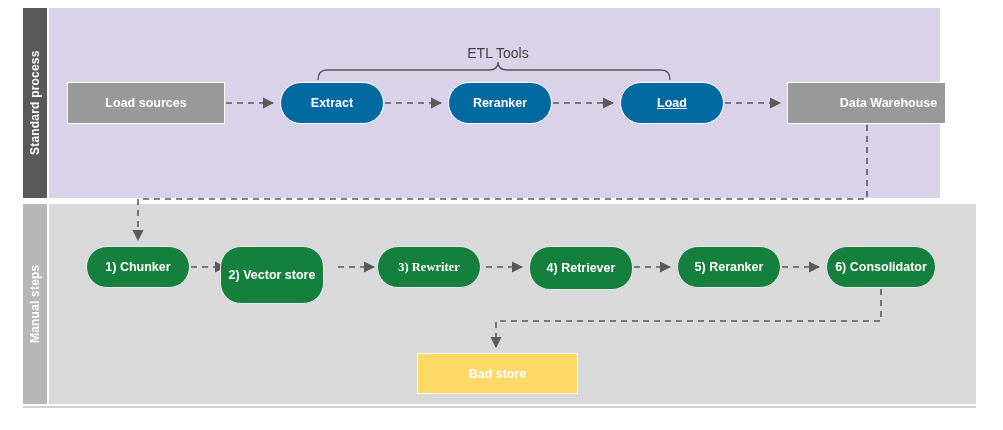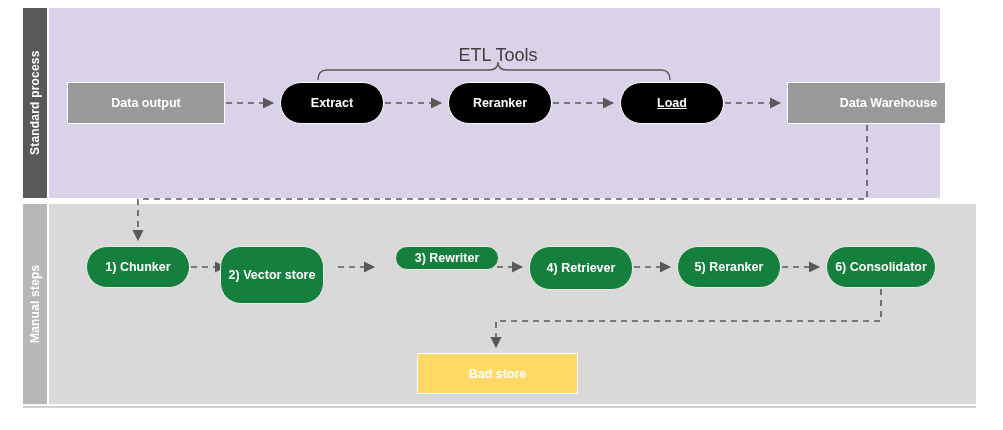--- a/index.html
+++ b/index.html
@@ -23,44 +23,44 @@
 
   #bottom-rule{position:absolute;left:23px;top:406px;width:953px;height:2px;background:#d0d0d0;}
 
   
   .node{
     position:absolute;display:flex;align-items:center;justify-content:center;
     text-align:center;color:#ffffff;font-weight:bold;font-size:12.5px;
     line-height:14px;box-sizing:border-box;
   }
   .node-rect{background:#999999;border:1px solid #ffffff;}
-  .node-pill-etl{background:#000000;border:1.5px solid #ffffff;border-radius:21px;}
+  .node-pill-etl{background:#0369a1;border:1.5px solid #ffffff;border-radius:21px;}
   .node-pill-step{background:#15803d;border:1.5px solid #e8e8e8;border-radius:21px;}
   .node-warn{background:#ffd966;border:1.5px solid #ffffff;}
 
   
   #n-datasources{left:67px;top:82px;width:158px;height:42px;}
   #n-extract    {left:280px;top:82px;width:104px;height:42px;}
   #n-transform  {left:448px;top:82px;width:104px;height:42px;}
   #n-load       {left:620px;top:82px;width:104px;height:42px;text-decoration:underline;}
   #n-warehouse  {left:787px;top:82px;width:159px;height:42px;padding-left:44px;}
 
   
   #n-chunker      {left:86px;top:246px;width:104px;height:42px;}
   #n-vectorstore  {left:220px;top:246px;width:104px;height:58px;text-align:center;}
-  #n-rewriter     {left:395px;top:246px;width:104px;height:24px;}
+  #n-rewriter     {left:377px;top:246px;width:104px;height:42px;font-family:Liberation Serif, serif;}
   #n-retriever    {left:529px;top:246px;width:104px;height:44px;}
   #n-reranker     {left:677px;top:246px;width:104px;height:42px;}
   #n-consolidator {left:826px;top:246px;width:110px;height:42px;}
   #n-badoutput    {left:417px;top:353px;width:161px;height:41px;}
 
   
   #etl-label{
     position:absolute;left:413px;top:45px;width:170px;text-align:center;
-    color:#404040;font-size:18px;font-weight:normal;
+    color:#404040;font-size:14px;font-weight:normal;
   }
 
   
   #wires{position:absolute;left:0;top:0;width:1003px;height:430px;pointer-events:none;}
 </style>
 </head>
 <body>
 
 <div id="canvas">
 
@@ -90,21 +90,21 @@
       <path d="M 634 267 L 670 267"></path>
       <path d="M 782 267 L 819 267"></path>
       <path d="M 881 289 L 881 321 L 496 321 L 496 347"></path>
     </g>
 
     <path fill="none" stroke="#595959" stroke-width="1.4" d="M 318 80 Q 318 70 327 70 L 489 70 Q 498 70 498 62 Q 498 70 507 70 L 661 70 Q 670 70 670 80"></path>
   </svg>
 
   <div id="etl-label">ETL Tools</div>
 
-  <div class="node node-rect" id="n-datasources">Data output</div>
+  <div class="node node-rect" id="n-datasources">Load sources</div>
   <div class="node node-pill-etl" id="n-extract">Extract</div>
   <div class="node node-pill-etl" id="n-transform">Reranker</div>
   <div class="node node-pill-etl" id="n-load">Load</div>
   <div class="node node-rect" id="n-warehouse">Data Warehouse</div>
 
   <div class="node node-pill-step" id="n-chunker">1) Chunker</div>
   <div class="node node-pill-step" id="n-vectorstore">2) Vector store</div>
   <div class="node node-pill-step" id="n-rewriter">3) Rewriter</div>
   <div class="node node-pill-step" id="n-retriever">4) Retriever</div>
   <div class="node node-pill-step" id="n-reranker">5) Reranker</div>

